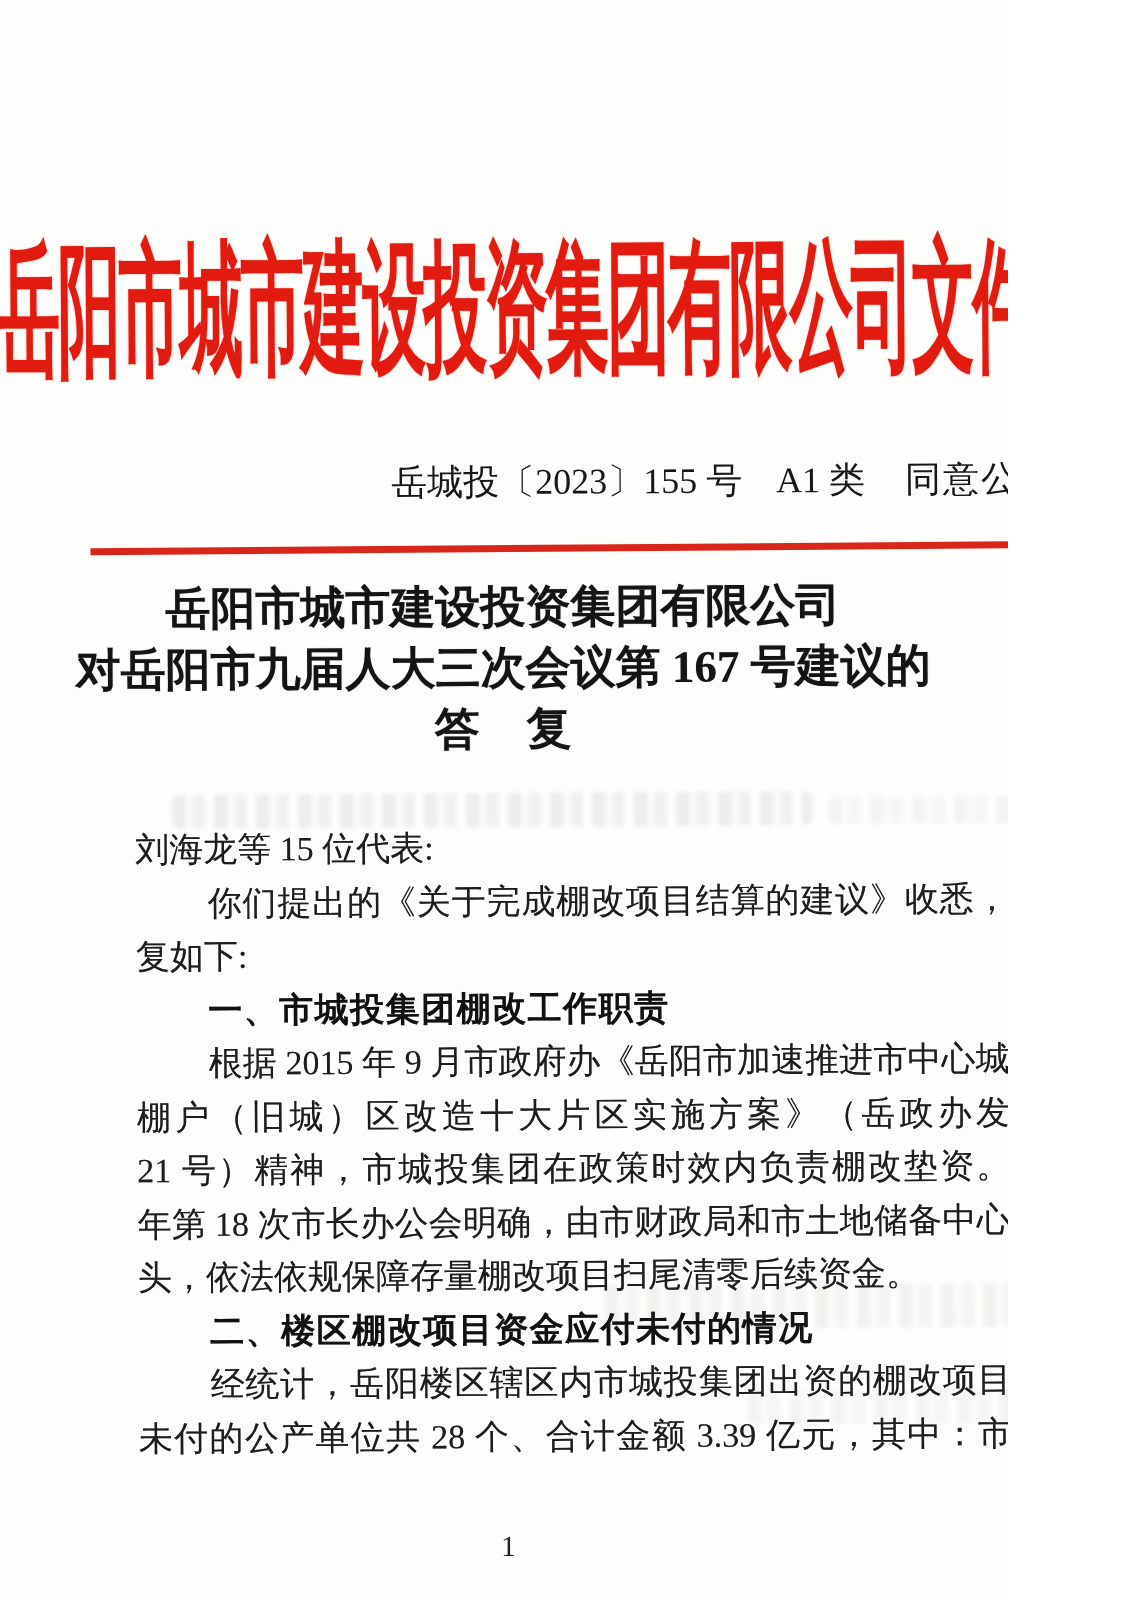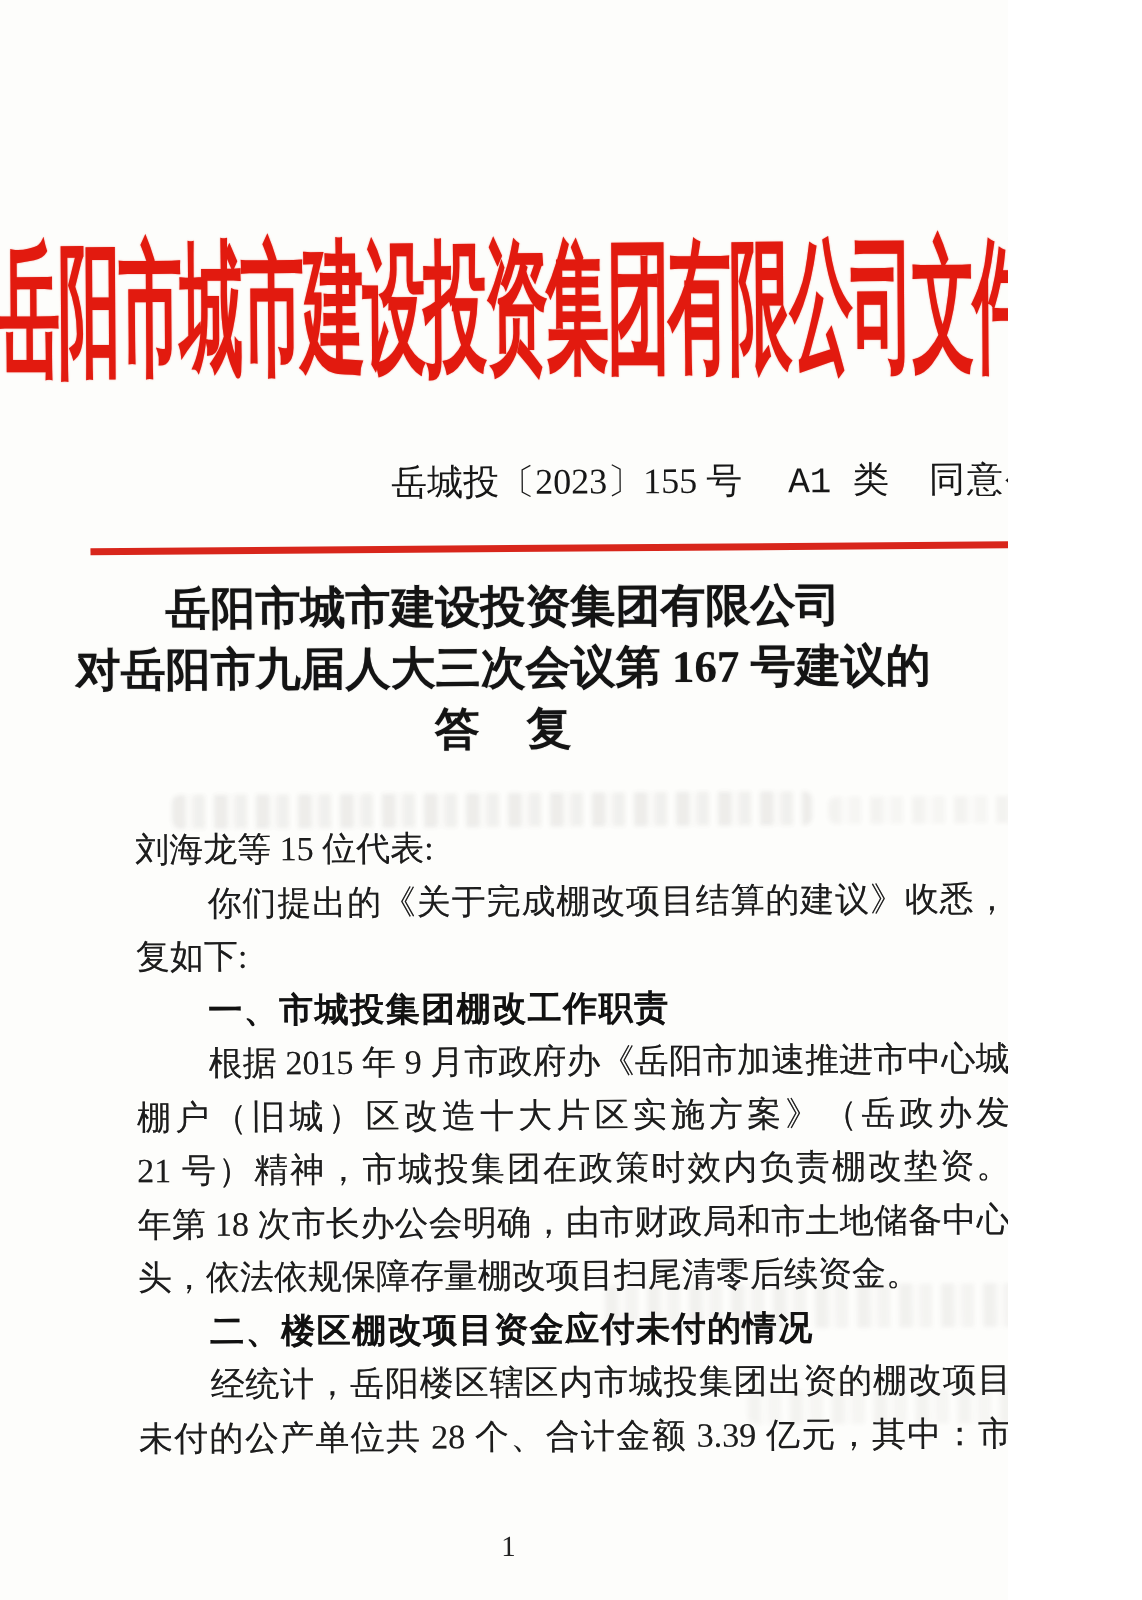--- a/index.html
+++ b/index.html
@@ -20,21 +20,21 @@
     transform:scaleY(2.3); transform-origin:50% 0;
     text-shadow:0 0 1px rgba(226,26,15,.55);
   }
 
   
   .docline {
     position:absolute; top:462px; left:393px;
     display:flex; align-items:baseline; white-space:nowrap;
     font-size:36px; line-height:40px; color:#171717;
   }
-  .docline .seg2 { margin-left:46px;font-family:Liberation Mono, monospace; }
+  .docline .seg2 { margin-left:34px; }
   .docline .seg3 { margin-left:40px; letter-spacing:2px; }
 
   
   .redrule {
     position:absolute; top:545px; left:92px; width:965px; height:7px;
     background:#d8261b; transform:rotate(-0.08deg);
   }
 
   
   .title {

